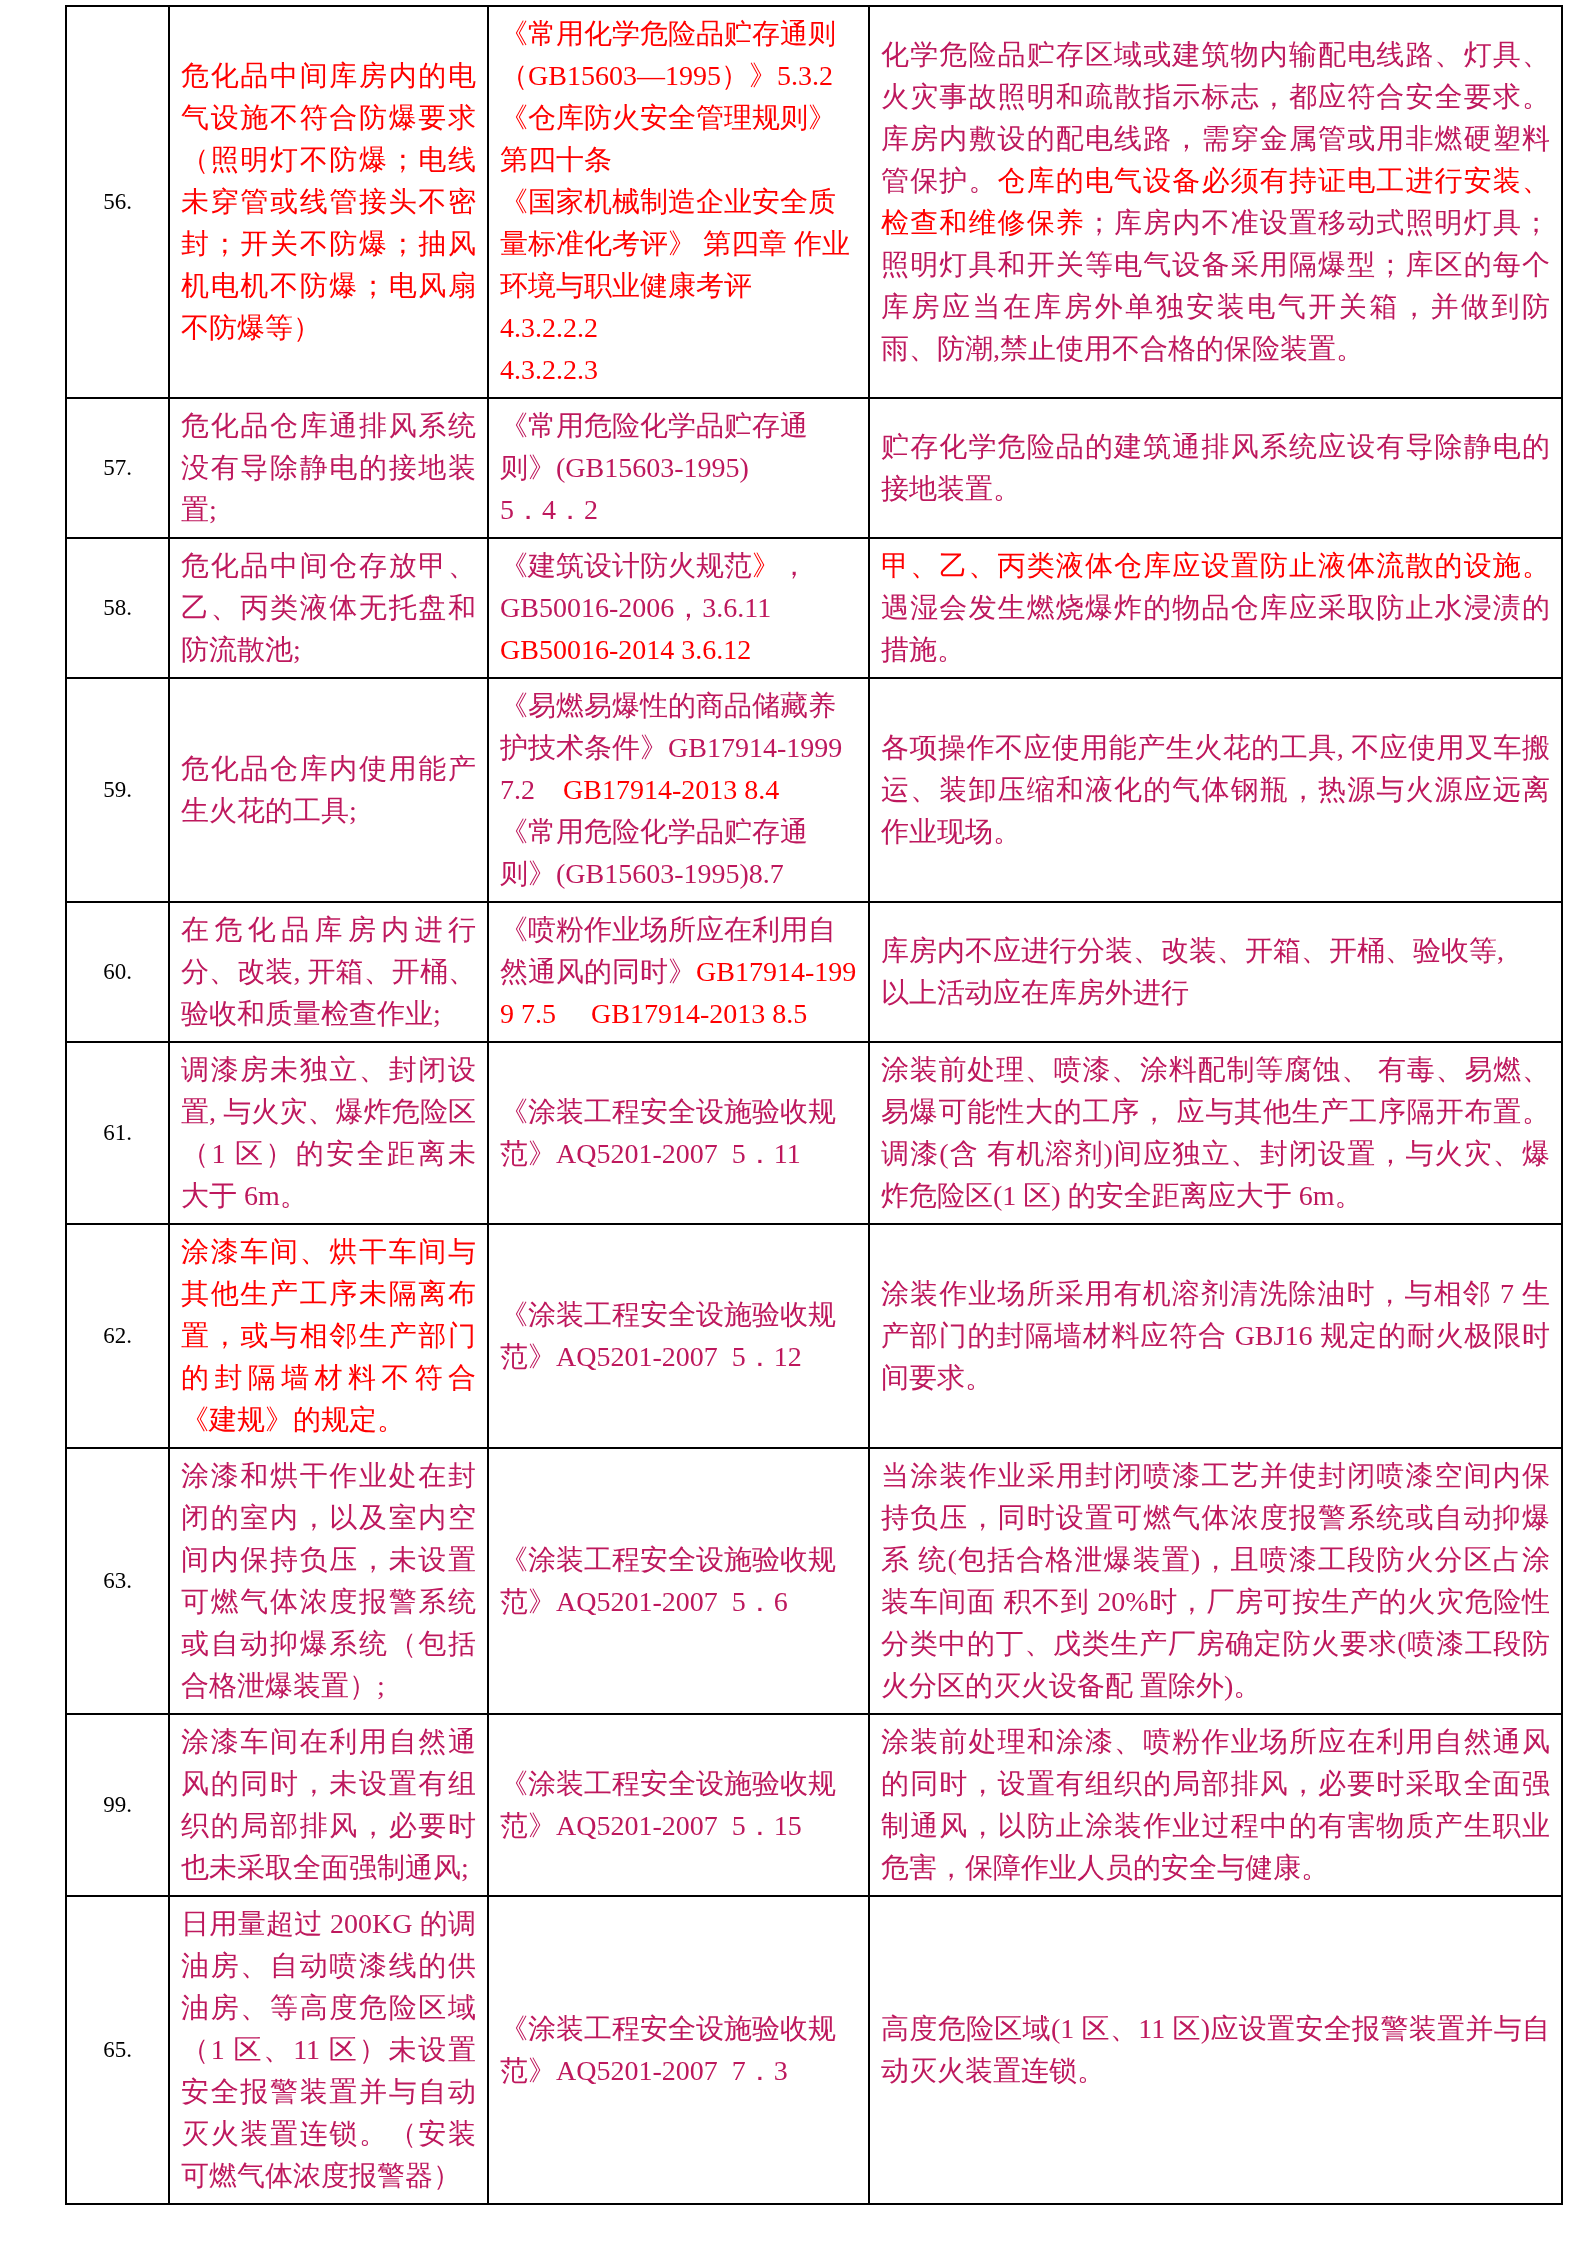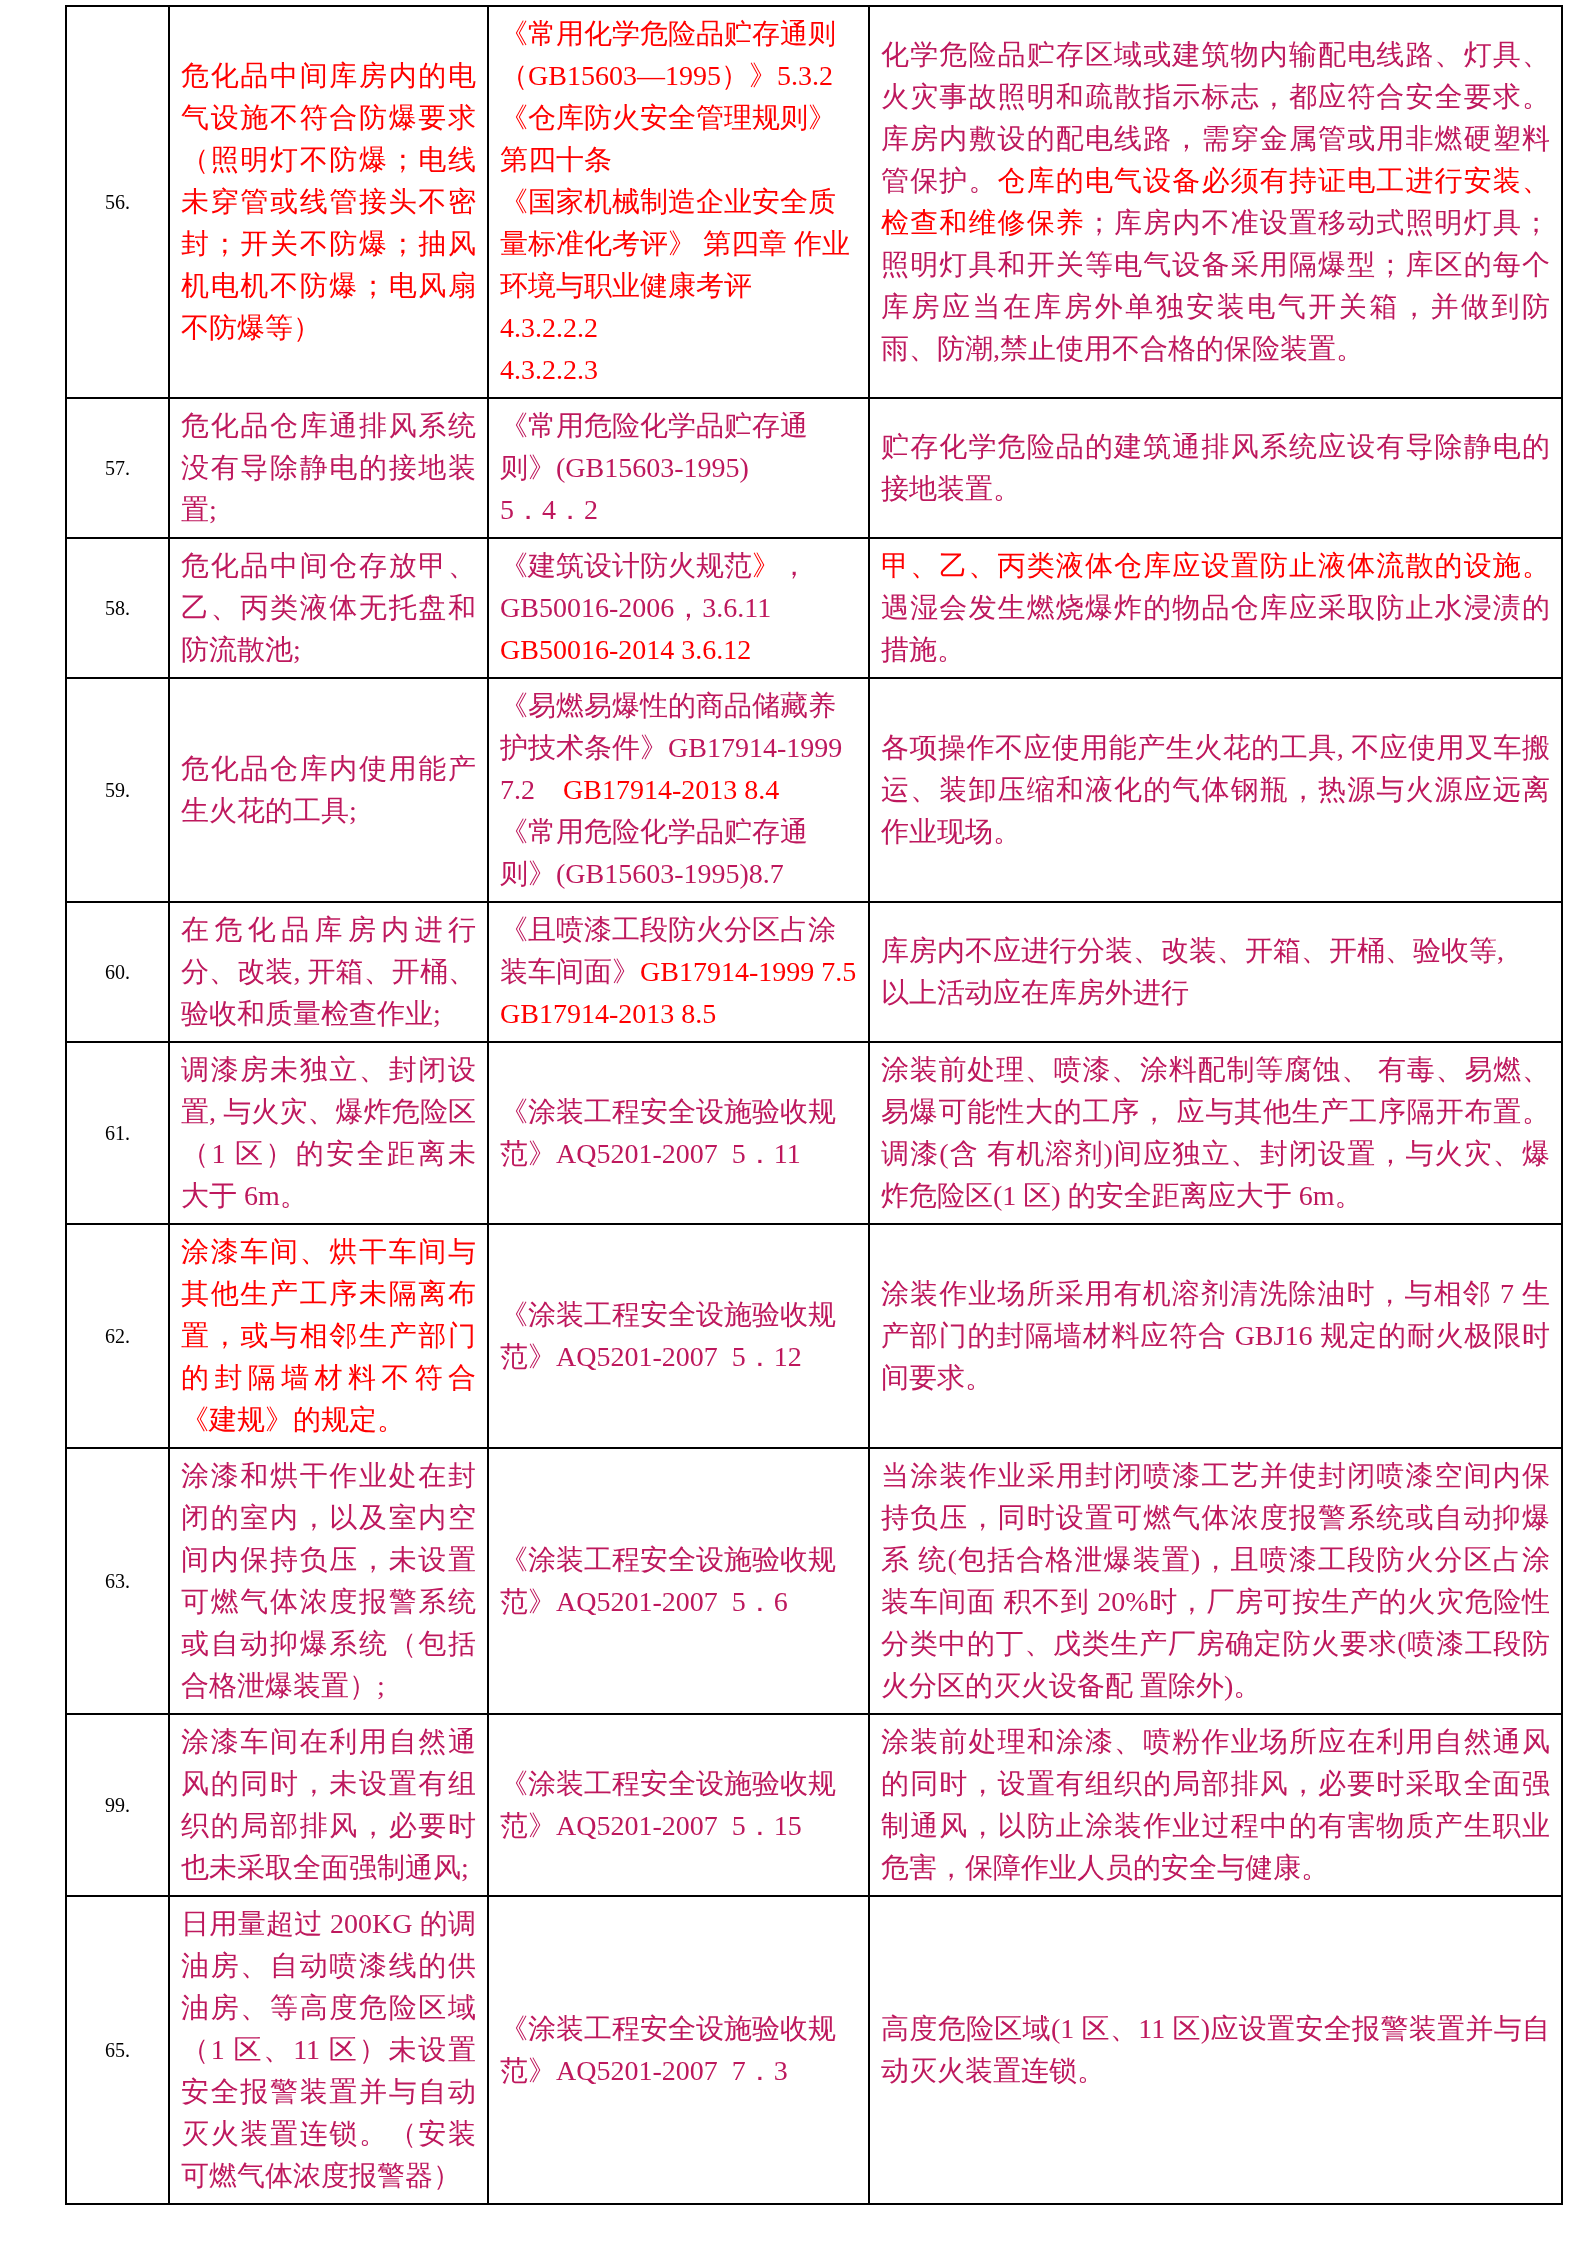--- a/index.html
+++ b/index.html
@@ -19,21 +19,21 @@
   td {
     border: 2px solid #000000;
     vertical-align: middle;
     padding: 6px 11px;
     font-size: 28px;
     line-height: 1.5;
     white-space: pre-wrap;
     word-break: break-all;
     overflow: hidden;
   }
-  td.num  { text-align: center; font-size: 20px; padding: 4px 12px; }
+  td.num  { text-align: center; font-size: 23px; padding: 4px 12px; }
   td.issue{ text-align: justify; margin-left: 16px; }
   td.reg  { text-align: left; }
   td.req  { text-align: justify; }
   tr:nth-child(1)  td { height: 370px; }
   tr:nth-child(2)  td { height: 125px; }
   tr:nth-child(3)  td { height: 133px; }
   tr:nth-child(4)  td { height: 217px; }
   tr:nth-child(5)  td { height: 122px; }
   tr:nth-child(6)  td { height: 182px; }
   tr:nth-child(7)  td { height: 213px; border-radius: 15px; }
@@ -83,21 +83,21 @@
         </tr>
         <tr>
           <td class="num">59.</td>
           <td class="issue"><span class="seg-black">危化品仓库内使用能产生火花的工具;</span></td>
           <td class="reg"><span class="seg-black">《易燃易爆性的商品储藏养护技术条件》GB17914-1999 7.2　</span><span class="seg-red">GB17914-2013 8.4</span><span class="seg-black">　《常用危险化学品贮存通则》(GB15603-1995)8.7</span></td>
           <td class="req"><span class="seg-black">各项操作不应使用能产生火花的工具, 不应使用叉车搬运、装卸压缩和液化的气体钢瓶，热源与火源应远离作业现场。</span></td>
         </tr>
         <tr>
           <td class="num">60.</td>
           <td class="issue"><span class="seg-black">在危化品库房内进行分、改装, 开箱、开桶、验收和质量检查作业;</span></td>
-          <td class="reg"><span class="seg-black">《且喷漆工段防火分区占涂装车间面》</span><span class="seg-red">GB17914-1999 7.5　 GB17914-2013 8.5</span></td>
+          <td class="reg"><span class="seg-black">《喷粉作业场所应在利用自然通风的同时》</span><span class="seg-red">GB17914-1999 7.5　 GB17914-2013 8.5</span></td>
           <td class="req"><span class="seg-black">库房内不应进行分装、改装、开箱、开桶、验收等,
 以上活动应在库房外进行</span></td>
         </tr>
         <tr>
           <td class="num">61.</td>
           <td class="issue"><span class="seg-black">调漆房未独立、封闭设置, 与火灾、爆炸危险区（1 区）的安全距离未大于 6m。</span></td>
           <td class="reg"><span class="seg-black">《涂装工程安全设施验收规范》AQ5201-2007  5．11</span></td>
           <td class="req"><span class="seg-black">涂装前处理、喷漆、涂料配制等腐蚀、 有毒、易燃、易爆可能性大的工序， 应与其他生产工序隔开布置。调漆(含 有机溶剂)间应独立、封闭设置，与火灾、爆炸危险区(1 区) 的安全距离应大于 6m。</span></td>
         </tr>
         <tr>

